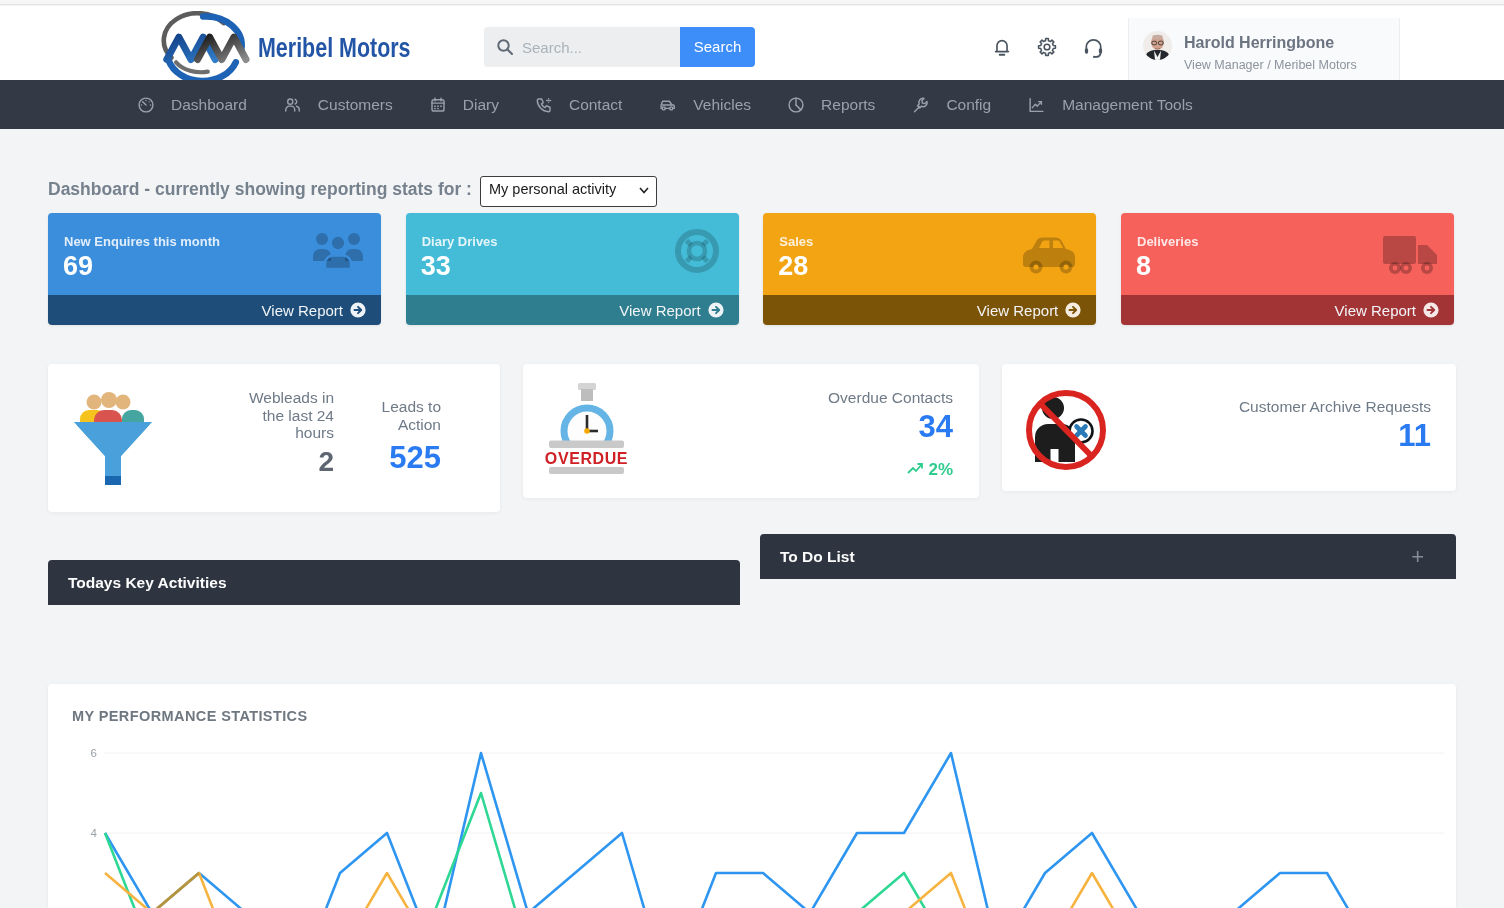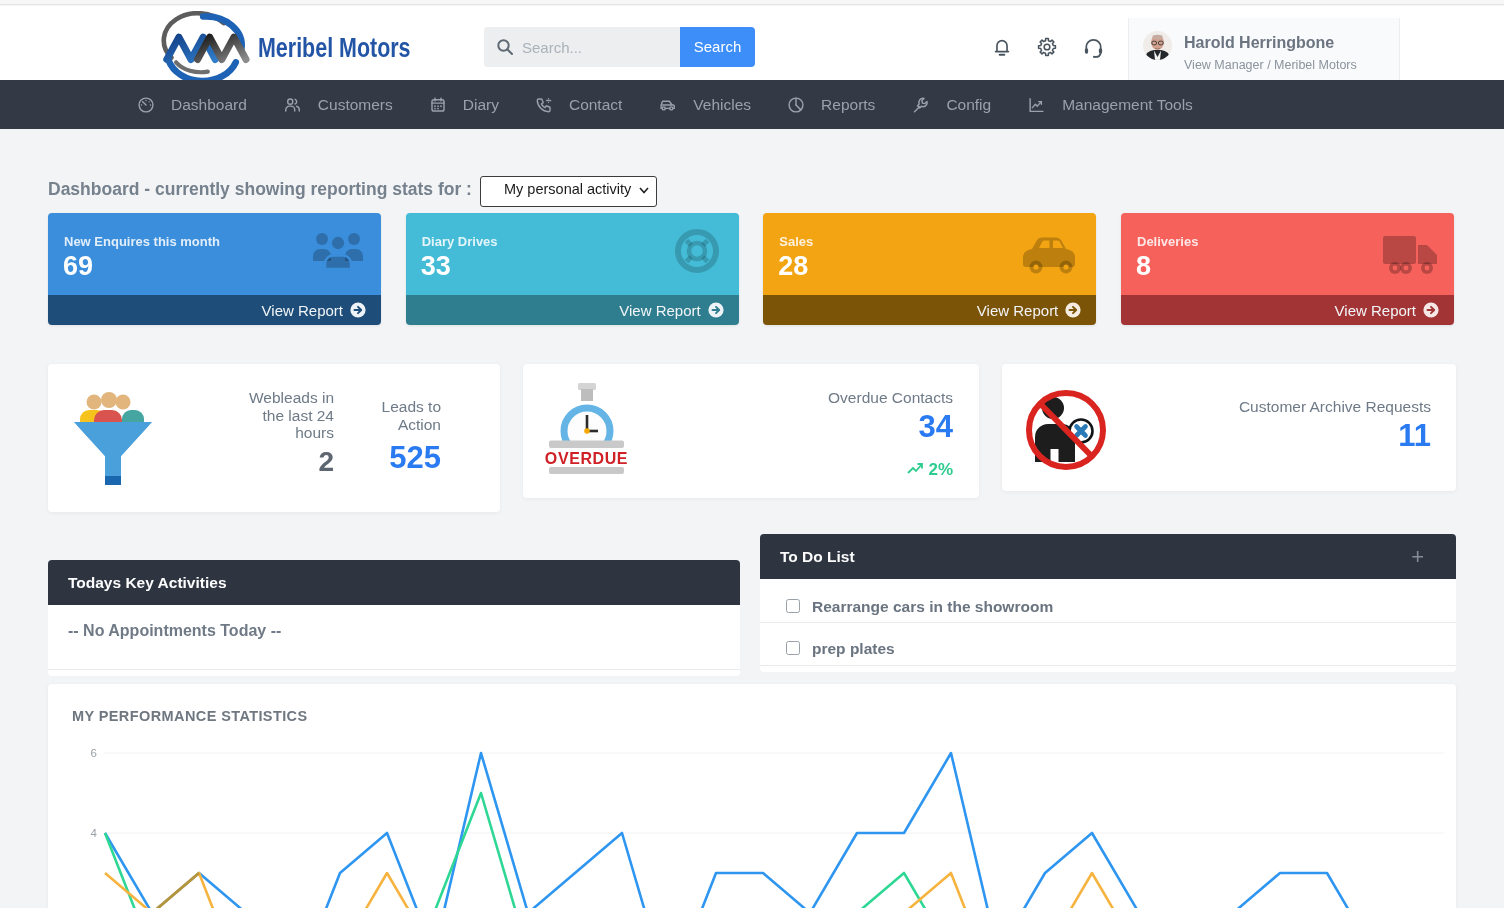--- a/index.html
+++ b/index.html
@@ -18,21 +18,21 @@
   .hicon { top:30px; }
   #userbox { left:1128px; top:12px; width:272px; height:74px; background:#f9fafb; border:1px solid #ededef; border-top:none; }
   #uname { left:55px; top:16px; font-size:16px; font-weight:bold; color:#6b7480; }
   #urole { left:55px; top:40px; font-size:12.5px; color:#8b939d; }
   
   #nav { left:0; top:80px; width:1504px; height:49px; background:#333a45; display:flex; align-items:center; padding-left:119px; }
   .navitem { display:flex; align-items:center; padding:0 18px; color:#99a2ac; font-size:15.5px; }
   .navitem svg { margin-right:16px; }
   
   #heading { left:48px; top:179px; font-size:17.5px; font-weight:bold; color:#76818e; }
-  #selbox { left:480px; top:176px; width:177px; height:31px; background:#fff; border:1.5px solid #3c3c3c; border-radius:3px; font-size:14.5px; color:#1a1a1a; line-height:24px; padding-left:23px; }
+  #selbox { left:480px; top:176px; width:177px; height:31px; background:#fff; border:1.5px solid #3c3c3c; border-radius:3px; font-size:14.5px; color:#1a1a1a; line-height:24px; padding-left:8px; }
   
   
   .scard { top:213px; width:333px; height:112px; border-radius:4px; overflow:hidden; box-shadow:0 1px 3px rgba(0,0,0,.08); }
   .scard .body { position:absolute; left:0; top:0; width:100%; height:82px; }
   .scard .foot { position:absolute; left:0; top:82px; width:100%; height:30px; color:#f2f5f8; font-size:15px; text-align:right; padding-right:38px; line-height:31px; }
   .scard .t { position:absolute; left:16px; top:21px; font-size:13px; font-weight:bold; color:rgba(255,255,255,.85); }
   .scard .n { position:absolute; left:15px; top:38px; font-size:27px; font-weight:bold; color:#fff; }
   .scard .ic { position:absolute; right:16px; top:16px; }
   .scard .arr { position:absolute; right:15px; top:89px; }
   
@@ -314,35 +314,23 @@
         <line x1="61.5" y1="38.5" x2="52.5" y2="47.5" stroke="#2a7ab8" stroke-width="4.6" stroke-linecap="round"></line>
         <circle cx="42" cy="42" r="37" fill="none" stroke="#da2420" stroke-width="6"></circle>
         <line x1="16.5" y1="16" x2="67.5" y2="68" stroke="#da2420" stroke-width="6"></line>
       </svg>
     </div>
     <div class="glabel" style="right:25px; top:34px;">Customer Archive Requests</div>
     <div class="bignum" style="right:25px; top:54px; font-size:31px;">11</div>
   </div>
   <div class="abs" style="left:48px; top:560px; width:692px;">
     <div class="phead">Todays Key Activities</div>
-    <div class="pbody" style="position:relative; height:71px; border-radius:0 0 4px 4px;">
-      <div class="abs" style="left:20px; top:17px; font-size:16px; font-weight:bold; color:#707a86;">-- No Appointments Today --</div>
-      <div class="hr" style="left:0; top:64px; width:692px;"></div>
-    </div>
   </div>
   <div class="abs" style="left:760px; top:534px; width:696px;">
     <div class="phead">To Do List<span style="position:absolute; right:32px; top:0; font-weight:normal; font-size:22px; color:#858c96;">+</span></div>
-    <div class="pbody" style="position:relative; height:93px; border-radius:0 0 4px 4px;">
-      <div class="cb" style="left:26px; top:20px;"></div>
-      <div class="todotxt" style="left:52px; top:19px;">Rearrange cars in the showroom</div>
-      <div class="hr" style="left:0; top:43px; width:696px;"></div>
-      <div class="cb" style="left:26px; top:62px;"></div>
-      <div class="todotxt" style="left:52px; top:61px;">prep plates</div>
-      <div class="hr" style="left:0; top:86px; width:696px;"></div>
-    </div>
   </div>
 
   <div class="abs wcard" style="left:48px; top:684px; width:1408px; height:240px; border-radius:4px 4px 0 0;">
     <div class="abs" style="left:24px; top:24px; font-size:14.5px; font-weight:bold; color:#6f7780; letter-spacing:0.4px;">MY PERFORMANCE STATISTICS</div>
   </div>
   <svg class="abs" style="left:0; top:740px;" width="1504" height="168" viewBox="0 740 1504 168">
     <g stroke="#f2f2f3" stroke-width="1">
       <line x1="104" y1="753" x2="1444" y2="753"></line>
       <line x1="104" y1="833" x2="1444" y2="833"></line>
     </g>

